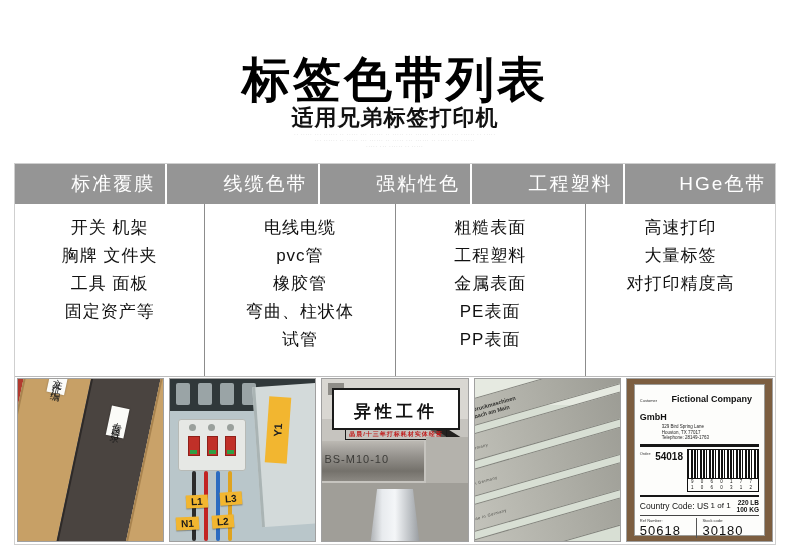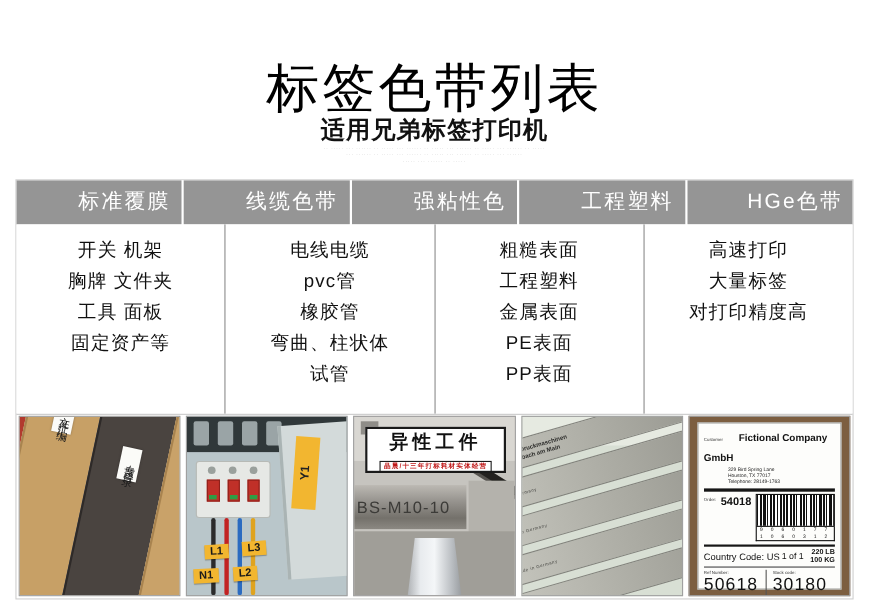--- a/index.html
+++ b/index.html
@@ -4,21 +4,21 @@
 <style>
   * { margin:0; padding:0; box-sizing:border-box; }
   html,body { background:#ffffff; }
   .page {
     position:relative; width:790px; height:560px; background:#ffffff;
     font-family:"Liberation Sans", sans-serif; color:#000; overflow:hidden;
   }
   
   .title {
     position:absolute; top:48px; left:0; width:100%;
-    text-align:center; font-size:48px; font-weight:400; letter-spacing:3px; color:#000;
+    text-align:center; font-size:48px; font-weight:700; letter-spacing:3px; color:#000;
   }
   .subtitle {
     position:absolute; top:103px; left:0; width:100%;
     text-align:center; font-size:22px; font-weight:700; letter-spacing:1px; color:#111;
   }
   .fineprint {
     position:absolute; top:132px; left:0; width:100%;
     text-align:center; font-size:4px; line-height:6px; color:#b5b5b5; letter-spacing:1px;
   }
   
@@ -86,27 +86,27 @@
   .mk-l3 { left:50px; top:113px; transform:rotate(-4deg); }
   .mk-n1 { left:6px;  top:138px; transform:rotate(-3deg); }
   .mk-l2 { left:42px; top:136px; transform:rotate(-4deg); }
   
   .p3 { background:#c6c4bf; }
   .p3-top { position:absolute; top:0; left:0; width:100%; height:40px; background:#d9d7d2; }
   .p3-chip { position:absolute; top:4px; left:6px; width:16px; height:12px; background:#8f8d88; }
   .p3-tool { position:absolute; top:46px; right:-12px; width:80px; height:7px; background:#23211f;
     transform:rotate(32deg); box-shadow:0 3px 0 #55524e; }
   .p3-banner { position:absolute; top:9px; left:10px; right:8px; height:42px;
-    background:#ffffff; border:2px solid #1a1a1a; text-align:center; padding-top:2px; }
+    background:#ffffff; border:2px solid #1a1a1a; text-align:center; padding-top:12px; }
   .p3-banner .bt { font-size:17px; font-weight:900; letter-spacing:4px; color:#111; line-height:20px; }
   .p3-banner .bs { display:inline-block; font-size:6px; font-weight:700; color:#c01818;
     border:1px solid #1a1a1a; padding:0 3px; line-height:9px; letter-spacing:1px; }
   .p3-rod { position:absolute; top:62px; left:0; width:102px; height:40px;
     background:linear-gradient(180deg,#bcb9b3 0%,#989590 35%,#74716b 75%,#8b8882 100%); }
-  .p3-rod span { position:absolute; left:2px; top:12px; font-size:15px; letter-spacing:1px; color:#3c3b38; }
+  .p3-rod span { position:absolute; left:2px; top:12px; font-size:11px; letter-spacing:1px; color:#3c3b38; }
   .p3-side { position:absolute; top:58px; right:0; width:42px; height:48px; background:#b4b2ac; }
   .p3-bot { position:absolute; bottom:0; left:0; width:100%; height:58px; background:#a09e98; }
   .p3-bolt { position:absolute; bottom:0; left:50%; transform:translateX(-50%);
     width:64px; height:52px; background:linear-gradient(90deg,#8a8d90 0%,#e8ebee 30%,#f4f6f8 50%,#b9bdc1 75%,#7e8184 100%);
     clip-path:polygon(12% 100%, 22% 0, 78% 0, 88% 100%); }
   
   .p4 { background:#d8dfd4; }
   .p4-top { position:absolute; top:0; left:0; width:100%; height:26px; background:#e6eae1; }
   .p4-rot { position:absolute; left:-34px; top:-4px; width:250px; transform:rotate(-16deg); }
   .p4-strip { height:27px; margin-bottom:7px; padding:2px 10px 0 14px;
@@ -131,21 +131,21 @@
   .bar-mid { height:2px; background:#161616; margin:3px 0 2px; }
   .s3 { display:flex; align-items:center; }
   .s3 .cc { font-size:8.5px; }
   .s3 .pc { margin-left:auto; font-size:8px; }
   .s3 .wt { font-size:6.5px; line-height:7px; text-align:right; margin-left:6px; font-weight:700; }
   .bar-thin { height:1px; background:#444; margin:2px 0; }
   .s4 { display:flex; }
   .s4 .col { flex:1; }
   .s4 .col+.col { border-left:1px solid #555; padding-left:5px; }
   .s4 .lbl { font-size:4px; color:#333; }
-  .s4 .val { font-size:16px; letter-spacing:1px; }
+  .s4 .val { font-size:13px; letter-spacing:1px; }
   .s5 .bc { height:26px; margin-top:3px; width:88%; }
 </style>
 </head>
 <body>
 
 <div class="page">
 
   <div class="title">标签色带列表</div>
   <div class="subtitle">适用兄弟标签打印机</div>
   <div class="fineprint">

